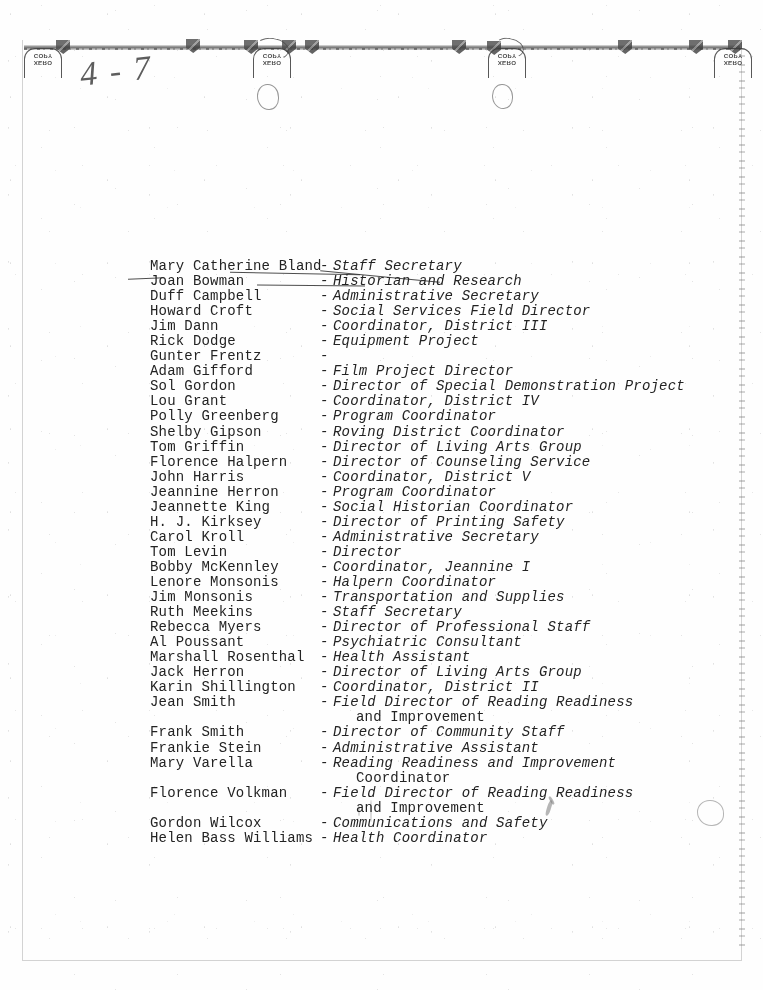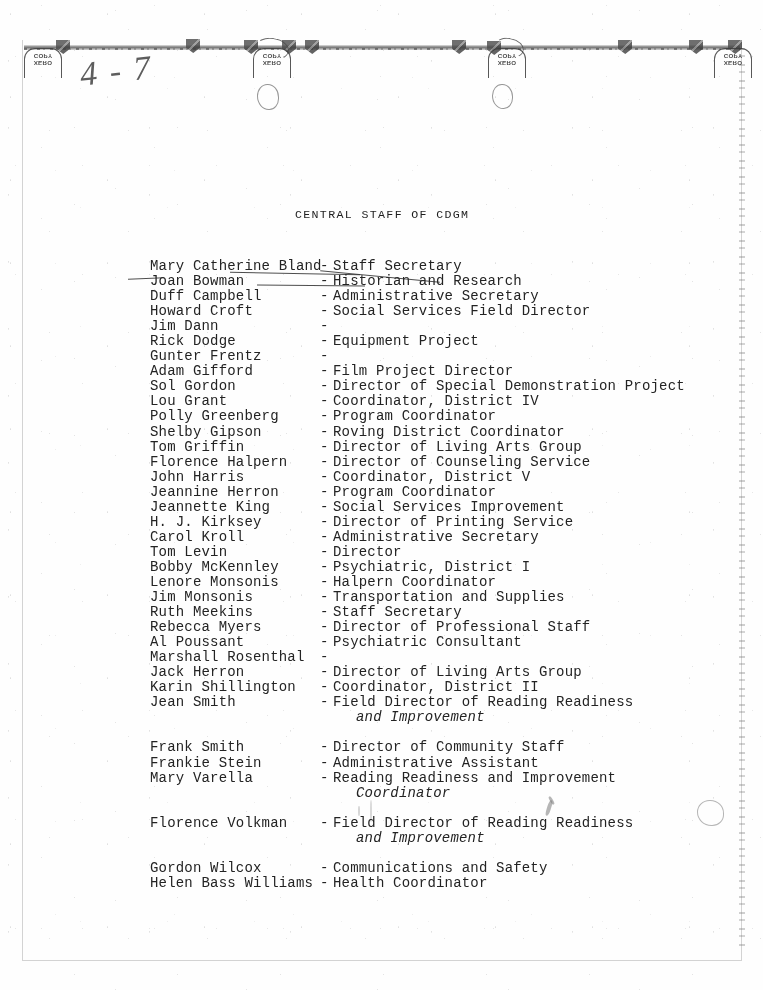--- a/index.html
+++ b/index.html
@@ -152,25 +152,25 @@
     position: absolute;
     left: 150px;
     top: 259px;
     width: 580px;
     font-size: 14px;
     line-height: 15.05px;
     color: #232323;
     letter-spacing: .18px;
   }
   .row { display: flex; white-space: pre; }
-  .row.gap { margin-top: 15px; }
+  .row.gap { }
   .name  { width: 170px; flex: 0 0 170px; }
   .dash  { width: 13px;  flex: 0 0 13px; }
-  .role  { flex: 1 1 auto; }
-  .cont  { padding-left: 206px; font-style: italic; }
+  .role  { flex: 1 1 auto; font-style: italic; }
+  .cont  { padding-left: 206px; }
 
   
   .pen-strike {
     position: absolute;
     left: 120px; top: 264px;
     width: 245px; height: 22px;
     pointer-events: none;
   }
   .pen-strike i {
     position: absolute;
@@ -234,50 +234,49 @@
   <div class="pencil-loop" style="left:697px; top:800px; width:25px; height:24px; opacity:.5;"></div>
 
   <div class="handwrite" style="left:80px; top:52px;">4 - 7</div>
 
   <div class="smudge" style="left:547px; top:800px; width:4px; height:16px; transform:rotate(18deg);"></div>
   <div class="smudge" style="left:550px; top:796px; width:3px; height:9px; transform:rotate(-30deg);"></div>
 
   <div class="smudge" style="left:358px; top:806px; width:2px; height:10px; opacity:.3;"></div>
   <div class="smudge" style="left:370px; top:800px; width:2px; height:22px; opacity:.28;"></div>
 
-  <div class="doc-title">CENTRAL STAFF OF CDGM</div>
 
   <div class="roster">
       <div class="row"><span class="name">Mary Catherine Bland</span><span class="dash">-</span><span class="role">Staff Secretary</span></div>
       <div class="row"><span class="name">Joan Bowman</span><span class="dash">-</span><span class="role">Historian and Research</span></div>
       <div class="row"><span class="name">Duff Campbell</span><span class="dash">-</span><span class="role">Administrative Secretary</span></div>
       <div class="row"><span class="name">Howard Croft</span><span class="dash">-</span><span class="role">Social Services Field Director</span></div>
-      <div class="row"><span class="name">Jim Dann</span><span class="dash">-</span></div>
+      <div class="row"><span class="name">Jim Dann</span><span class="dash">-</span><span class="role">Coordinator, District III</span></div>
       <div class="row"><span class="name">Rick Dodge</span><span class="dash">-</span><span class="role">Equipment Project</span></div>
       <div class="row"><span class="name">Gunter Frentz</span><span class="dash">-</span></div>
       <div class="row"><span class="name">Adam Gifford</span><span class="dash">-</span><span class="role">Film Project Director</span></div>
       <div class="row"><span class="name">Sol Gordon</span><span class="dash">-</span><span class="role">Director of Special Demonstration Project</span></div>
       <div class="row"><span class="name">Lou Grant</span><span class="dash">-</span><span class="role">Coordinator, District IV</span></div>
       <div class="row"><span class="name">Polly Greenberg</span><span class="dash">-</span><span class="role">Program Coordinator</span></div>
       <div class="row"><span class="name">Shelby Gipson</span><span class="dash">-</span><span class="role">Roving District Coordinator</span></div>
       <div class="row"><span class="name">Tom Griffin</span><span class="dash">-</span><span class="role">Director of Living Arts Group</span></div>
       <div class="row"><span class="name">Florence Halpern</span><span class="dash">-</span><span class="role">Director of Counseling Service</span></div>
       <div class="row"><span class="name">John Harris</span><span class="dash">-</span><span class="role">Coordinator, District V</span></div>
       <div class="row"><span class="name">Jeannine Herron</span><span class="dash">-</span><span class="role">Program Coordinator</span></div>
-      <div class="row"><span class="name">Jeannette King</span><span class="dash">-</span><span class="role">Social Services Improvement</span></div>
-      <div class="row"><span class="name">H. J. Kirksey</span><span class="dash">-</span><span class="role">Director of Printing Service</span></div>
+      <div class="row"><span class="name">Jeannette King</span><span class="dash">-</span><span class="role">Social Historian Coordinator</span></div>
+      <div class="row"><span class="name">H. J. Kirksey</span><span class="dash">-</span><span class="role">Director of Printing Safety</span></div>
       <div class="row"><span class="name">Carol Kroll</span><span class="dash">-</span><span class="role">Administrative Secretary</span></div>
       <div class="row"><span class="name">Tom Levin</span><span class="dash">-</span><span class="role">Director</span></div>
-      <div class="row"><span class="name">Bobby McKennley</span><span class="dash">-</span><span class="role">Psychiatric, District I</span></div>
+      <div class="row"><span class="name">Bobby McKennley</span><span class="dash">-</span><span class="role">Coordinator, Jeannine I</span></div>
       <div class="row"><span class="name">Lenore Monsonis</span><span class="dash">-</span><span class="role">Halpern Coordinator</span></div>
       <div class="row"><span class="name">Jim Monsonis</span><span class="dash">-</span><span class="role">Transportation and Supplies</span></div>
       <div class="row"><span class="name">Ruth Meekins</span><span class="dash">-</span><span class="role">Staff Secretary</span></div>
       <div class="row"><span class="name">Rebecca Myers</span><span class="dash">-</span><span class="role">Director of Professional Staff</span></div>
       <div class="row"><span class="name">Al Poussant</span><span class="dash">-</span><span class="role">Psychiatric Consultant</span></div>
-      <div class="row"><span class="name">Marshall Rosenthal</span><span class="dash">-</span></div>
+      <div class="row"><span class="name">Marshall Rosenthal</span><span class="dash">-</span><span class="role">Health Assistant</span></div>
       <div class="row"><span class="name">Jack Herron</span><span class="dash">-</span><span class="role">Director of Living Arts Group</span></div>
       <div class="row"><span class="name">Karin Shillington</span><span class="dash">-</span><span class="role">Coordinator, District II</span></div>
       <div class="row"><span class="name">Jean Smith</span><span class="dash">-</span><span class="role">Field Director of Reading Readiness</span></div>
       <div class="row cont">and Improvement</div>
       <div class="row gap"><span class="name">Frank Smith</span><span class="dash">-</span><span class="role">Director of Community Staff</span></div>
       <div class="row"><span class="name">Frankie Stein</span><span class="dash">-</span><span class="role">Administrative Assistant</span></div>
       <div class="row"><span class="name">Mary Varella</span><span class="dash">-</span><span class="role">Reading Readiness and Improvement</span></div>
       <div class="row cont">Coordinator</div>
       <div class="row gap"><span class="name">Florence Volkman</span><span class="dash">-</span><span class="role">Field Director of Reading Readiness</span></div>
       <div class="row cont">and Improvement</div>

